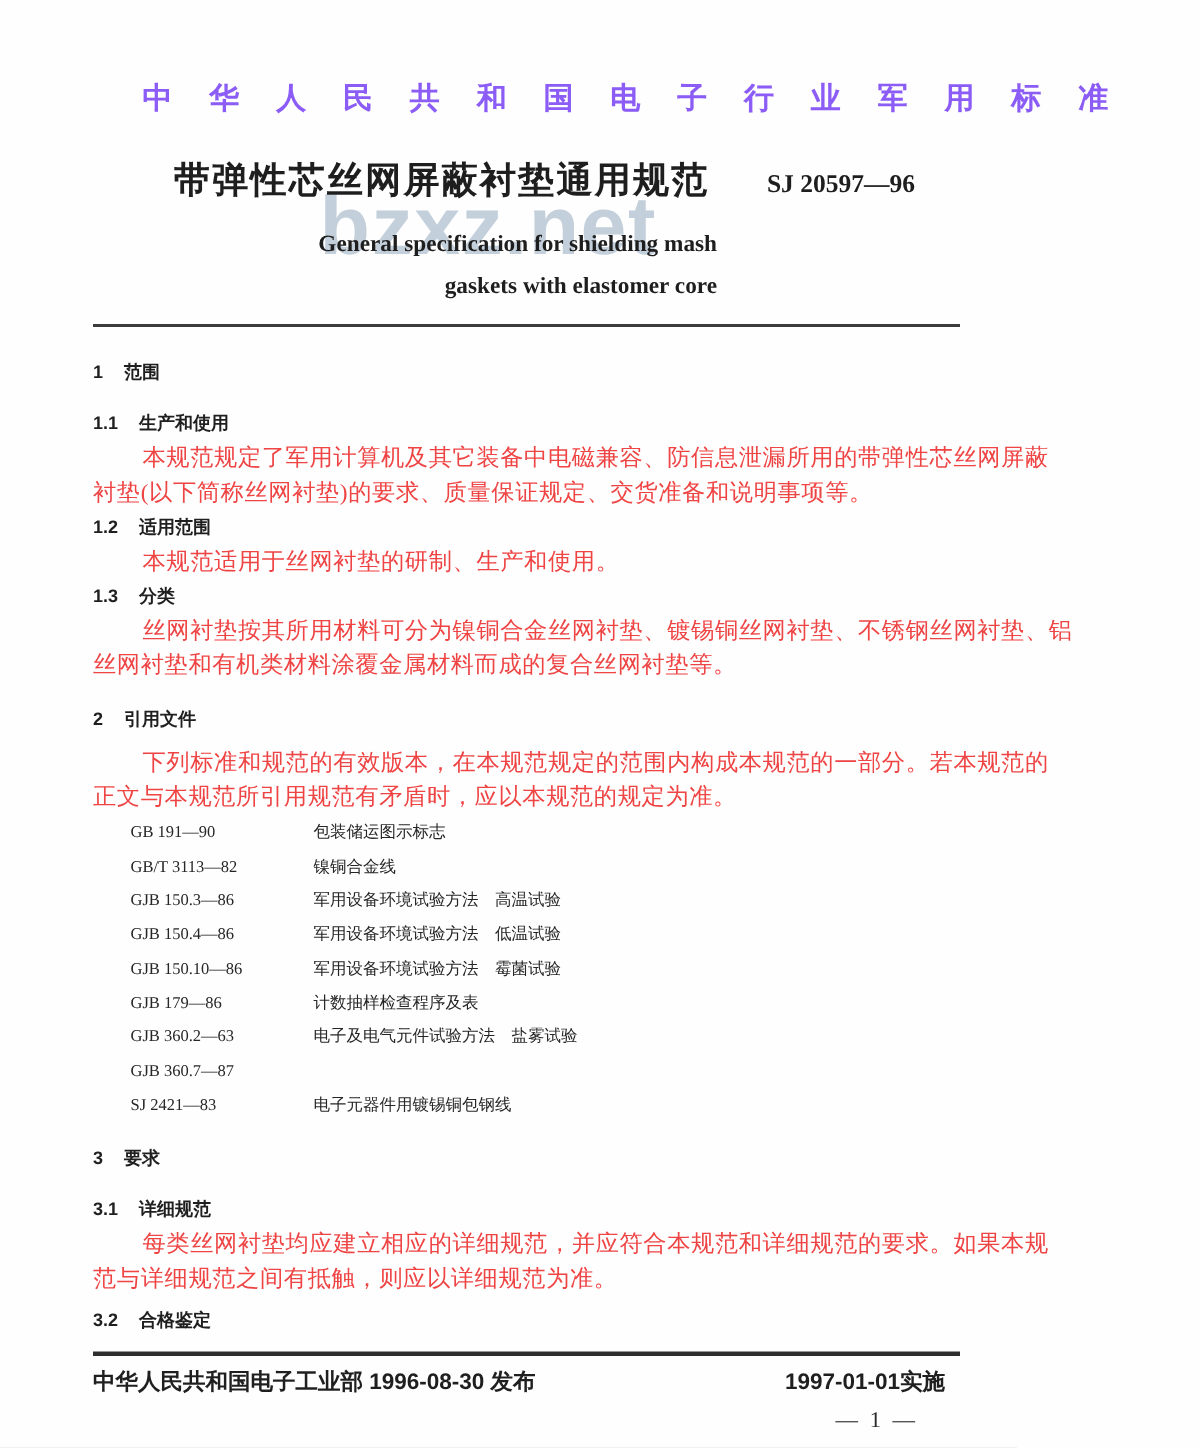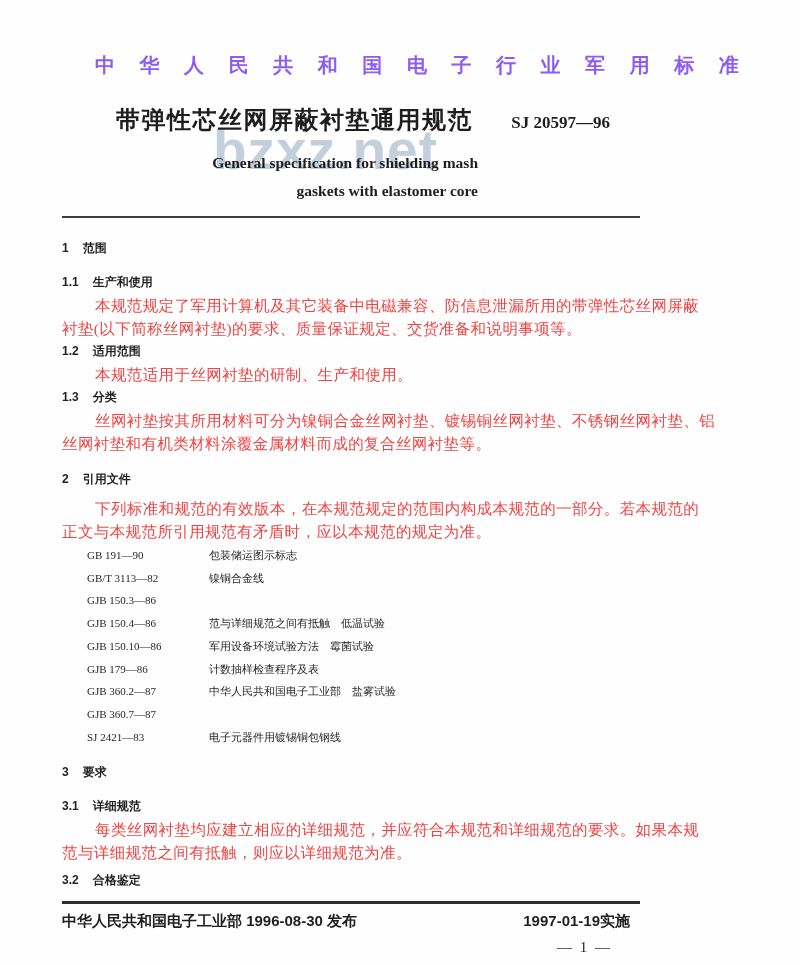--- a/index.html
+++ b/index.html
@@ -156,36 +156,37 @@
       <div class="ref-row">
         <span class="ref-code">GB 191—90</span>
         <span class="ref-desc">包装储运图示标志</span>
       </div>
       <div class="ref-row">
         <span class="ref-code">GB/T 3113—82</span>
         <span class="ref-desc">镍铜合金线</span>
       </div>
       <div class="ref-row">
         <span class="ref-code">GJB 150.3—86</span>
+        <span class="ref-desc">军用设备环境试验方法　高温试验</span>
       </div>
       <div class="ref-row">
         <span class="ref-code">GJB 150.4—86</span>
-        <span class="ref-desc">范与详细规范之间有抵触　低温试验</span>
+        <span class="ref-desc">军用设备环境试验方法　低温试验</span>
       </div>
       <div class="ref-row">
         <span class="ref-code">GJB 150.10—86</span>
         <span class="ref-desc">军用设备环境试验方法　霉菌试验</span>
       </div>
       <div class="ref-row">
         <span class="ref-code">GJB 179—86</span>
         <span class="ref-desc">计数抽样检查程序及表</span>
       </div>
       <div class="ref-row">
-        <span class="ref-code">GJB 360.2—87</span>
-        <span class="ref-desc">中华人民共和国电子工业部　盐雾试验</span>
+        <span class="ref-code">GJB 360.2—63</span>
+        <span class="ref-desc">电子及电气元件试验方法　盐雾试验</span>
       </div>
       <div class="ref-row">
         <span class="ref-code">GJB 360.7—87</span>
       </div>
       <div class="ref-row">
         <span class="ref-code">SJ 2421—83</span>
         <span class="ref-desc">电子元器件用镀锡铜包钢线</span>
       </div>
     </div>
 
@@ -200,19 +201,19 @@
     <div class="p-line">范与详细规范之间有抵触，则应以详细规范为准。</div>
 
     <div class="h mt-sub2">
       <span class="h-num">3.2</span><span class="h-title">合格鉴定</span>
     </div>
 
     <div class="rule-bottom"></div>
 
     <div class="footer-row">
       <span class="footer-issue">中华人民共和国电子工业部 1996-08-30 发布</span>
-      <span class="footer-effective">1997-01-19实施</span>
+      <span class="footer-effective">1997-01-01实施</span>
     </div>
 
     <div class="page-no">— 1 —</div>
 
   </div>
 </div>
 
 </body></html>

